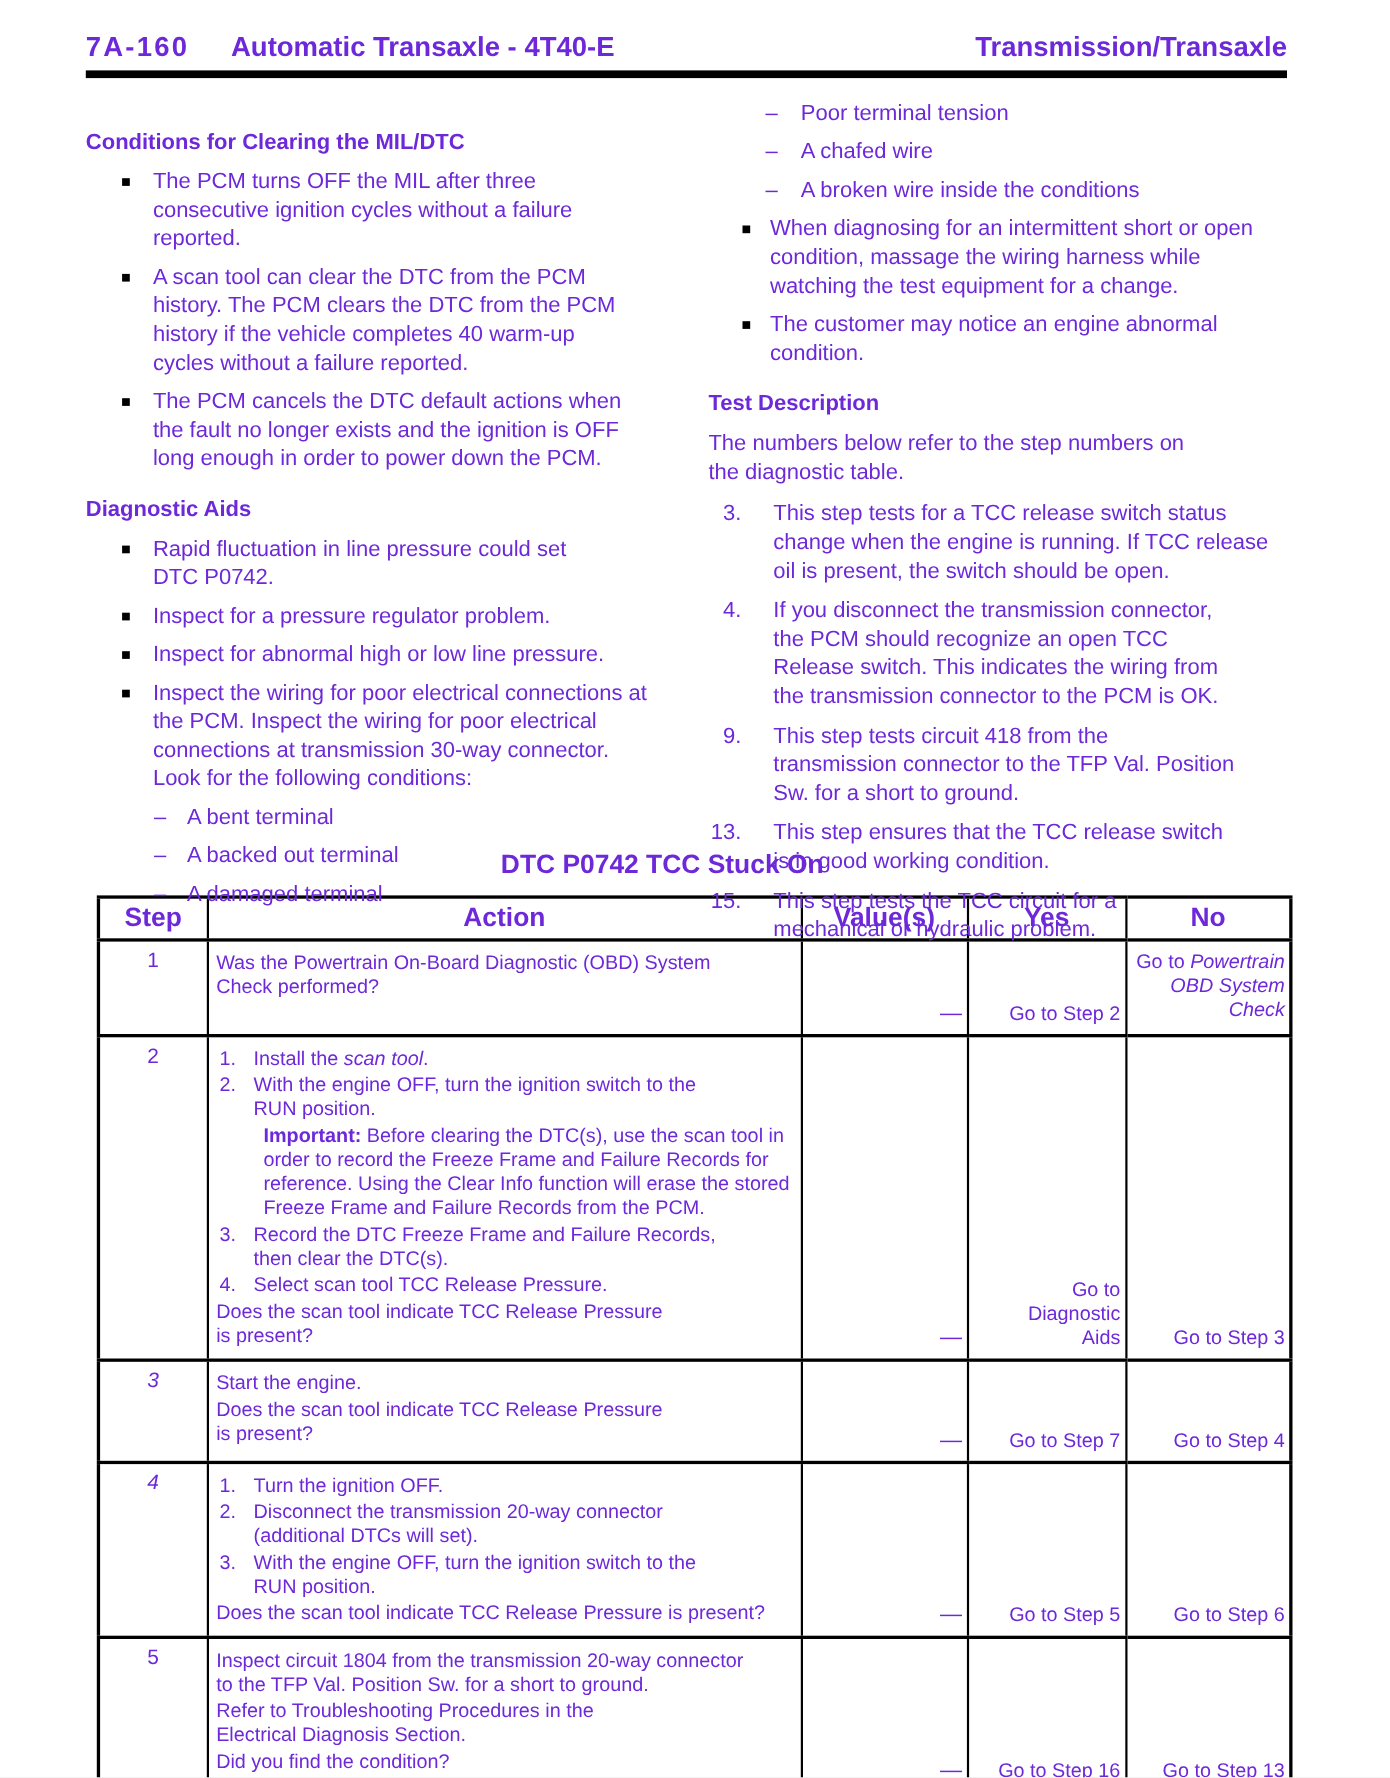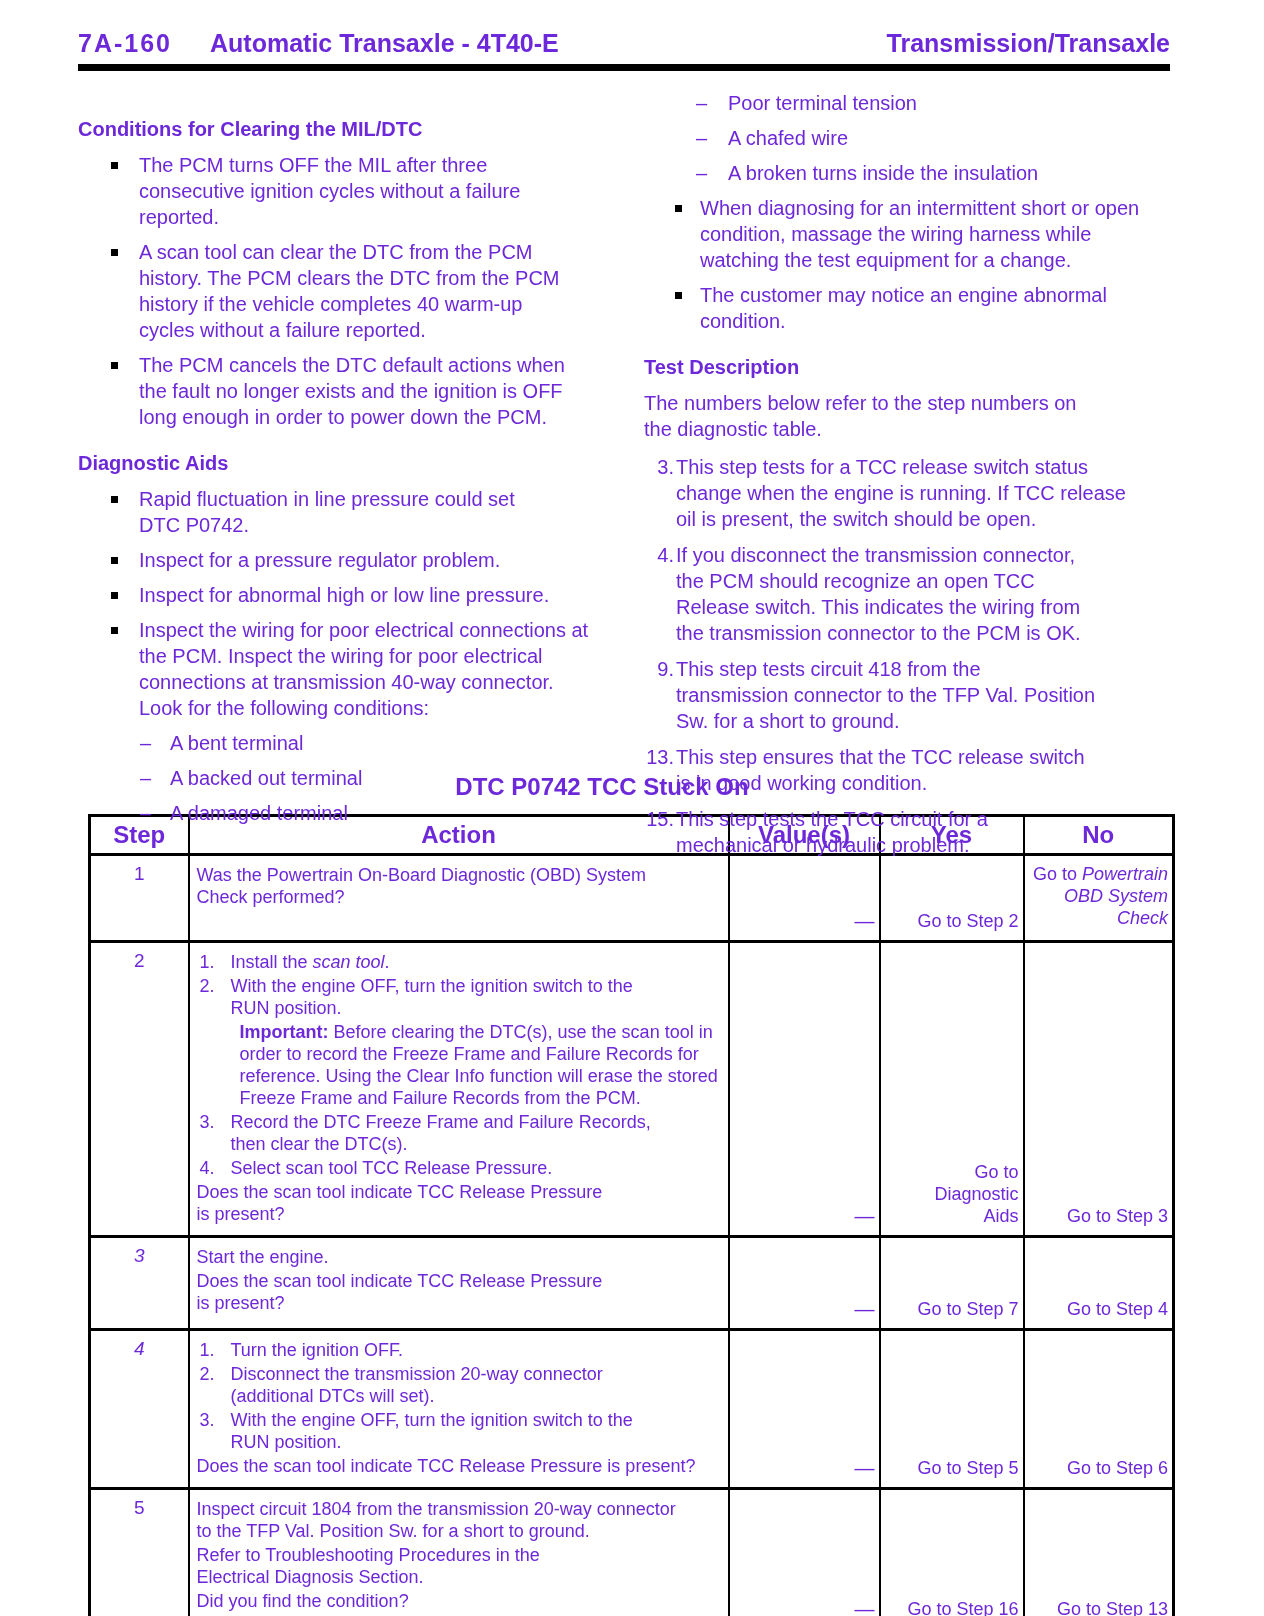--- a/index.html
+++ b/index.html
@@ -35,21 +35,21 @@
   .col-right .item.bullet .marker { width:25px; }
   .col-right .item.dash   { padding-left:52px; }
   .col-right .item.dash   .marker { width:32px; }
   .col-right .list > .item:first-child { margin-top:2px; }
   .dot { display:block; width:7px; height:7px; background:#000; margin-top:10px; }
   .itext { white-space:pre-line; }
 
   .intro { margin:8px 0 12px 0; white-space:pre-line; }
   .td-step { display:flex; margin:10px 0; }
   .td-num  { flex:none; width:30px; text-align:right; }
-  .td-text { margin-left:2px; white-space:pre-line; }
+  .td-text { margin-left:29px; white-space:pre-line; }
 
   
   .dtc-title { text-align:center; font-size:24px; line-height:30px; font-weight:bold; margin:14px 44px 12px 0; }
   table.dtc { border-collapse:collapse; table-layout:fixed; width:1084px; margin-left:10px; border:3px solid #000; }
   .dtc th, .dtc td { border-style:solid; border-color:#000; border-width:3px 2px; }
   .dtc th { font-size:24px; padding:4px 2px; text-align:center; border-bottom-width:3px; height:26px; }
   .dtc td { font-size:18px; line-height:22px; vertical-align:top; }
   td.step-cell  { text-align:center; padding-top:7px; font-size:19px; }
   td.step-cell.it { font-style:italic; }
   td.action-cell { padding:6px 8px 8px 7px;border-radius:14px; }
@@ -129,21 +129,21 @@
                 <span class="dot"></span>
               </span>
               <span class="itext">Inspect for abnormal high or low line pressure.</span>
             </div>
             <div class="item bullet">
               <span class="marker">
                 <span class="dot"></span>
               </span>
               <span class="itext">Inspect the wiring for poor electrical connections at
 the PCM. Inspect the wiring for poor electrical
-connections at transmission 40-way connector.
+connections at transmission 30-way connector.
 Look for the following conditions:</span>
             </div>
             <div class="item dash">
               <span class="marker">–</span>
               <span class="itext">A bent terminal</span>
             </div>
             <div class="item dash">
               <span class="marker">–</span>
               <span class="itext">A backed out terminal</span>
             </div>
@@ -158,21 +158,21 @@
             <div class="item dash">
               <span class="marker">–</span>
               <span class="itext">Poor terminal tension</span>
             </div>
             <div class="item dash">
               <span class="marker">–</span>
               <span class="itext">A chafed wire</span>
             </div>
             <div class="item dash">
               <span class="marker">–</span>
-              <span class="itext">A broken turns inside the insulation</span>
+              <span class="itext">A broken wire inside the conditions</span>
             </div>
             <div class="item bullet">
               <span class="marker">
                 <span class="dot"></span>
               </span>
               <span class="itext">When diagnosing for an intermittent short or open
 condition, massage the wiring harness while
 watching the test equipment for a change.</span>
             </div>
             <div class="item bullet">

